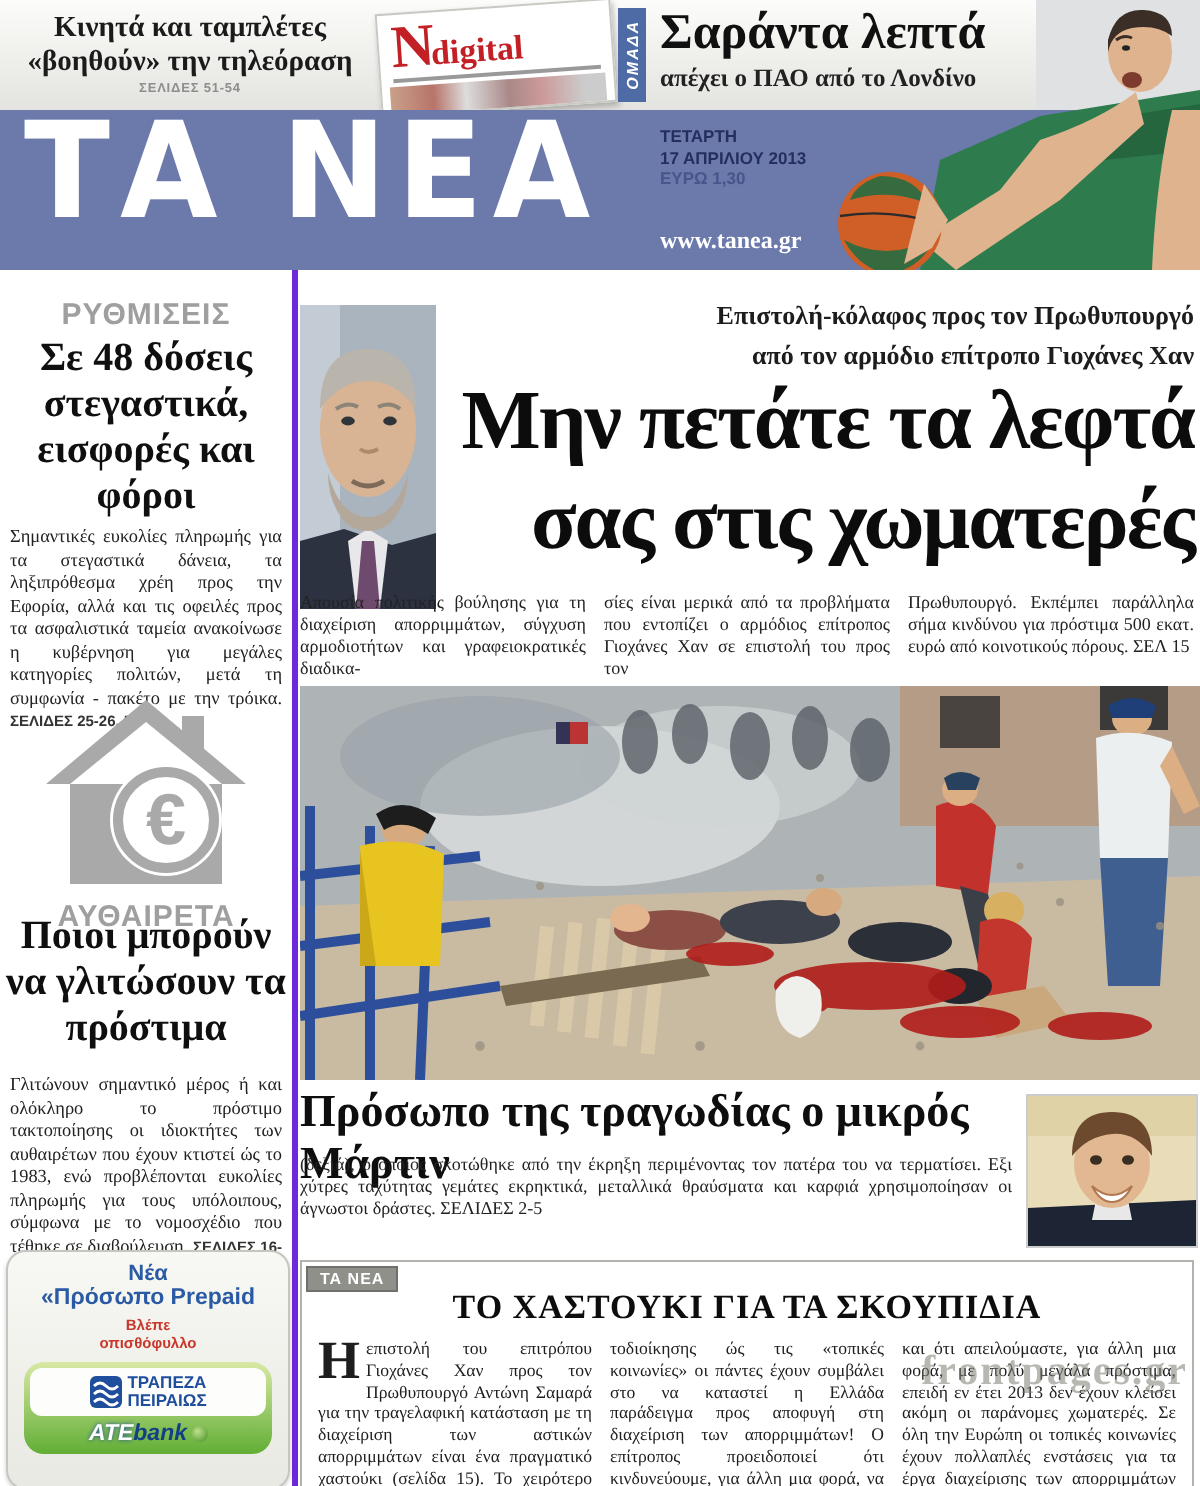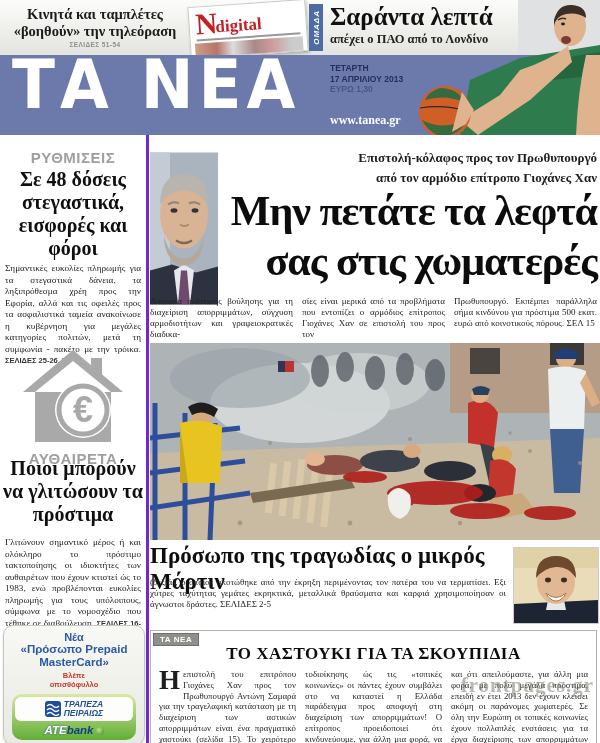--- a/index.html
+++ b/index.html
@@ -53,21 +53,21 @@
 
   .ad-box{position:absolute;left:3px;top:625px;width:140px;height:118px;border-radius:10px;
           background:linear-gradient(#f8f8f4,#e9e9e3);border:1px solid #c6c6c0;
           box-shadow:0 1px 2px rgba(0,0,0,.2);text-align:center;overflow:hidden;}
   .ad-box .l1{font-size:11px;font-weight:bold;color:#2b5aa5;margin-top:5px;text-align:center;}
   .ad-box .l2{font-size:11.5px;font-weight:bold;color:#2b5aa5;line-height:13px;}
   .ad-box .note{font-size:7.5px;font-weight:bold;color:#c8372b;line-height:8.5px;margin-top:3px;}
   .bank-pill{margin:5px auto 0;width:124px;height:46px;border-radius:10px;
              background:linear-gradient(180deg,#dcead06,#61ae35);
              background:linear-gradient(180deg,#d9e8a4,#61ae35);padding:3px 3px 0 3px;box-sizing:border-box;}
-  .bank-top{background:#fdfdfb;border-radius:6px;height:24px;display:flex;align-items:center;justify-content:center;gap:3px;font-style:italic;}
+  .bank-top{background:#fdfdfb;border-radius:6px;height:24px;display:flex;align-items:center;justify-content:center;gap:3px;}
   .bank-name{font-size:8.5px;font-weight:900;color:#1f4e9c;line-height:9px;text-align:left;}
   .atebank{margin-top:2px;font-style:italic;font-weight:900;font-size:11.5px;line-height:14px;}
   .atebank .w{color:#fff;text-shadow:0 0 2px #1f4e9c;}
   .atebank .b{color:#123f85;}
   .globe{display:inline-block;width:8px;height:8px;border-radius:50%;
          background:radial-gradient(circle at 35% 35%,#bfe08a,#3e8f22);vertical-align:middle;margin-left:2px;}
 
   
   .hahn{position:absolute;left:150px;top:152px;width:68px;height:153px;}
   .lead-kicker{position:absolute;left:240px;top:148px;width:357px;text-align:right;
@@ -177,21 +177,20 @@
     </div>
 
     <div class="kick" style="top:315px">ΑΥΘΑΙΡΕΤΑ</div>
     <div class="sb-head" style="top:322px">Ποιοι μπορούν να γλιτώσουν τα πρόστιμα</div>
     <div class="sb-body" style="top:402px"><span>Γλιτώνουν σημαντικό μέρος ή και ολόκληρο το πρόστιμο τακτοποίησης οι ιδιοκτήτες των αυθαιρέτων που έχουν κτιστεί ώς το 1983, ενώ προβλέπονται ευκολίες πληρωμής για τους υπόλοιπους, σύμφωνα με το νομοσχέδιο που τέθηκε σε διαβούλευση.</span> <span class="pg">ΣΕΛΙΔΕΣ 16-17</span></div>
   </div>
 
   <div class="ad-box">
     <div class="l1">Νέα</div>
     <div class="l2">«Πρόσωπο Prepaid</div>
-    <div class="l2">MasterCard»</div>
     <div class="note">
       <span>Βλέπε</span><br>
       <span>οπισθόφυλλο</span>
     </div>
     <div class="bank-pill">
       <div class="bank-top">
         <svg width="16" height="16" viewBox="0 0 16 16">
           <rect x="0" y="0" width="16" height="16" rx="3" fill="#1f4e9c"></rect>
           <path d="M2,5 q3,-3 6,0 q3,3 6,0" stroke="#fff" stroke-width="1.4" fill="none"></path>
           <path d="M2,9 q3,-3 6,0 q3,3 6,0" stroke="#fff" stroke-width="1.4" fill="none"></path>

